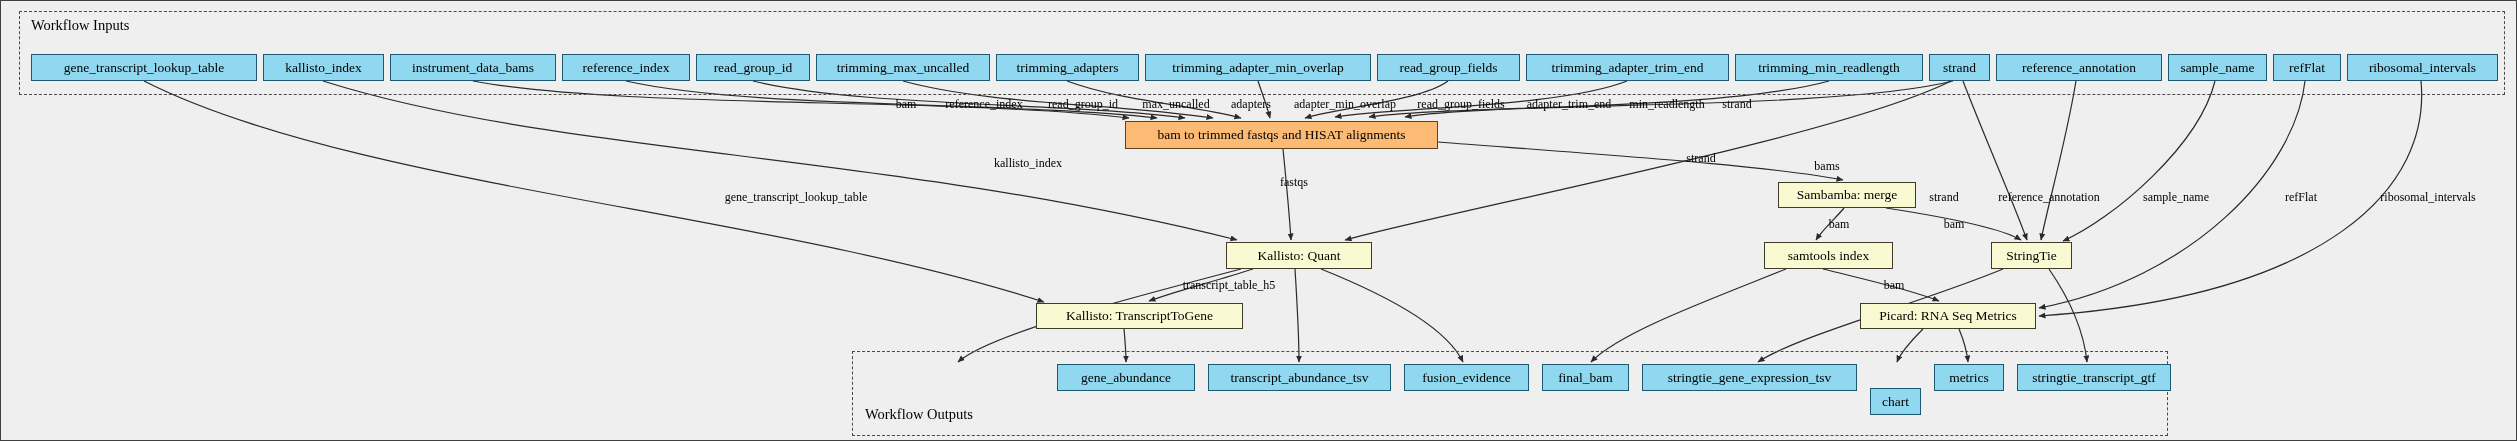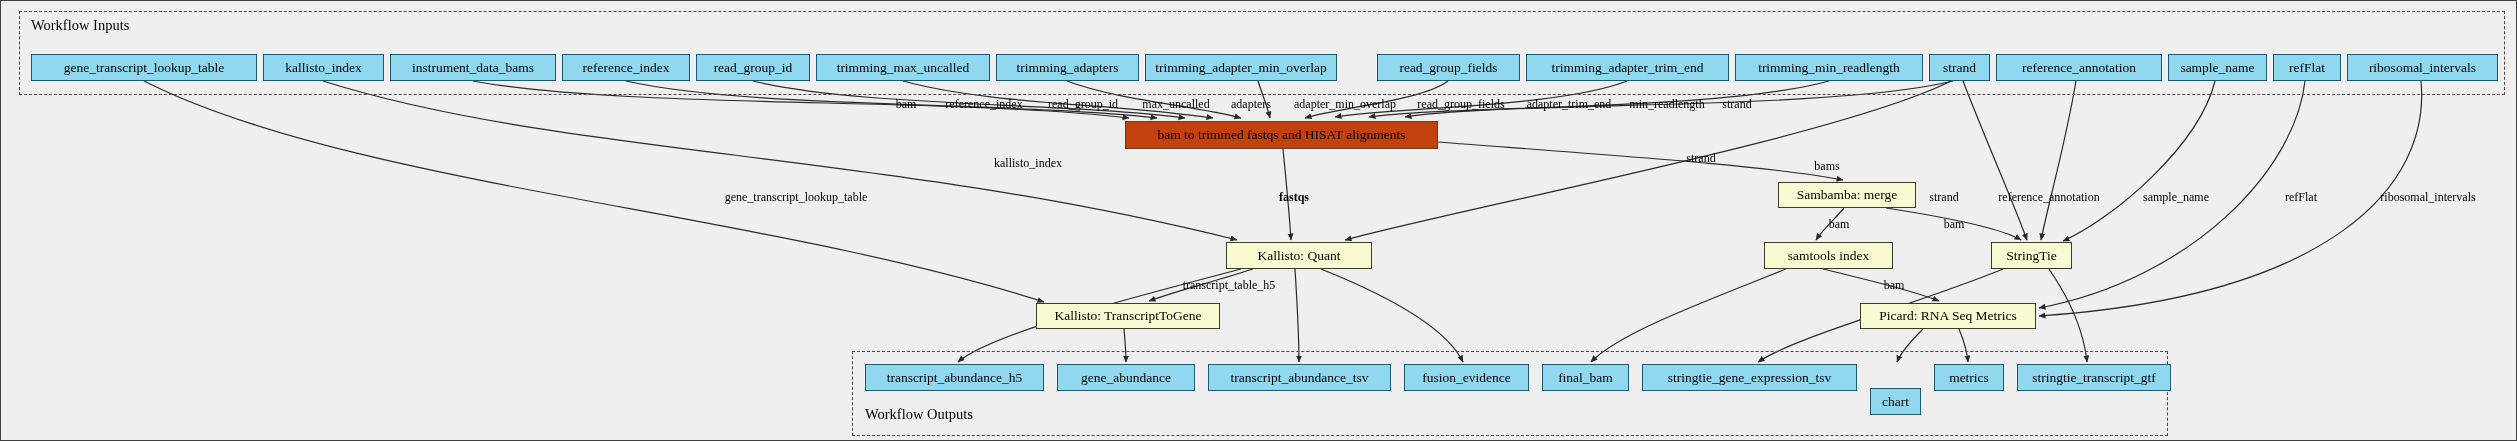--- a/index.html
+++ b/index.html
@@ -38,21 +38,21 @@
     align-items: center;
     justify-content: center;
     border: 1px solid #1d4a5c;
     font-size: 13.5px;
     color: #000;
     white-space: nowrap;
     cursor: pointer;
   }
   .io   { background: #8fd8ef; border-color: #1d5a72; }
   .step { background: #fafad2; border-color: #3c3c28; }
-  .subwf{ background: #c2410c; border-color: #5a4224; }
+  .subwf{ background: #fdba74; border-color: #5a4224; }
   .node.top-row { top: 53px; }
   .node.out-row { top: 363px; }
   .edge-label {
     position: absolute;
     transform: translateX(-50%);
     font-size: 12px;
     color: #000;
     white-space: nowrap;
     pointer-events: none;
   }
@@ -122,21 +122,21 @@
     </div>
   <div class="node io top-row" style="left:695px; width:114px;">
       <span>read_group_id</span>
     </div>
   <div class="node io top-row" style="left:815px; width:174px;">
       <span>trimming_max_uncalled</span>
     </div>
   <div class="node io top-row" style="left:995px; width:143px;">
       <span>trimming_adapters</span>
     </div>
-  <div class="node io top-row" style="left:1144px; width:192px;align-items:center;">
+  <div class="node io top-row" style="left:1144px; width:226px;align-items:center;">
       <span>trimming_adapter_min_overlap</span>
     </div>
   <div class="node io top-row" style="left:1376px; width:143px;">
       <span>read_group_fields</span>
     </div>
   <div class="node io top-row" style="left:1525px; width:203px;">
       <span>trimming_adapter_trim_end</span>
     </div>
   <div class="node io top-row" style="left:1734px; width:188px;">
       <span>trimming_min_readlength</span>
@@ -165,33 +165,30 @@
     </div>
   <div class="node step" style="left:1746px; top:241px; width:129px;margin-left:17px;">
       <span>samtools index</span>
     </div>
   <div class="node step" style="left:1225px; top:241px; width:146px;">
       <span>Kallisto: Quant</span>
     </div>
   <div class="node step" style="left:1990px; top:241px; width:81px;">
       <span>StringTie</span>
     </div>
-  <div class="node step" style="left:1035px; top:302px; width:184px; height:26px;">
+  <div class="node step" style="left:1035px; top:302px; width:207px; height:26px;">
       <span>Kallisto: TranscriptToGene</span>
     </div>
   <div class="node step" style="left:1859px; top:302px; width:176px; height:26px;">
       <span>Picard: RNA Seq Metrics</span>
     </div>
 
   <div class="section-box" style="left:851px; top:350px; width:1316px; height:85px;"></div>
   <div class="section-label" style="left:864px; top:405px;">Workflow Outputs</div>
 
-  <div class="node io out-row" style="left:864px; width:179px;">
-      <span>transcript_abundance_h5</span>
-    </div>
   <div class="node io out-row" style="left:1056px; width:138px;">
       <span>gene_abundance</span>
     </div>
   <div class="node io out-row" style="left:1207px; width:183px;">
       <span>transcript_abundance_tsv</span>
     </div>
   <div class="node io out-row" style="left:1403px; width:125px;">
       <span>fusion_evidence</span>
     </div>
   <div class="node io out-row" style="left:1541px; width:87px;">
@@ -215,21 +212,21 @@
   <span class="edge-label" style="left:1082px; top:96px;">read_group_id</span>
   <span class="edge-label" style="left:1175px; top:96px;">max_uncalled</span>
   <span class="edge-label" style="left:1250px; top:96px;">adapters</span>
   <span class="edge-label" style="left:1344px; top:96px;text-align:right;">adapter_min_overlap</span>
   <span class="edge-label" style="left:1460px; top:96px;">read_group_fields</span>
   <span class="edge-label" style="left:1568px; top:96px;">adapter_trim_end</span>
   <span class="edge-label" style="left:1666px; top:96px;">min_readlength</span>
   <span class="edge-label" style="left:1736px; top:96px;">strand</span>
   <span class="edge-label" style="left:1027px; top:155px;">kallisto_index</span>
   <span class="edge-label" style="left:795px; top:189px;">gene_transcript_lookup_table</span>
-  <span class="edge-label" style="left:1293px; top:189px;font-weight:bold;">fastqs</span>
+  <span class="edge-label" style="left:1293px; top:174px;">fastqs</span>
   <span class="edge-label" style="left:1700px; top:150px;">strand</span>
   <span class="edge-label" style="left:1826px; top:158px;">bams</span>
   <span class="edge-label" style="left:1943px; top:189px;">strand</span>
   <span class="edge-label" style="left:2048px; top:189px;">reference_annotation</span>
   <span class="edge-label" style="left:2175px; top:189px;">sample_name</span>
   <span class="edge-label" style="left:2300px; top:189px;">refFlat</span>
   <span class="edge-label" style="left:2427px; top:189px;">ribosomal_intervals</span>
   <span class="edge-label" style="left:1838px; top:216px;">bam</span>
   <span class="edge-label" style="left:1953px; top:216px;">bam</span>
   <span class="edge-label" style="left:1893px; top:277px;">bam</span>

